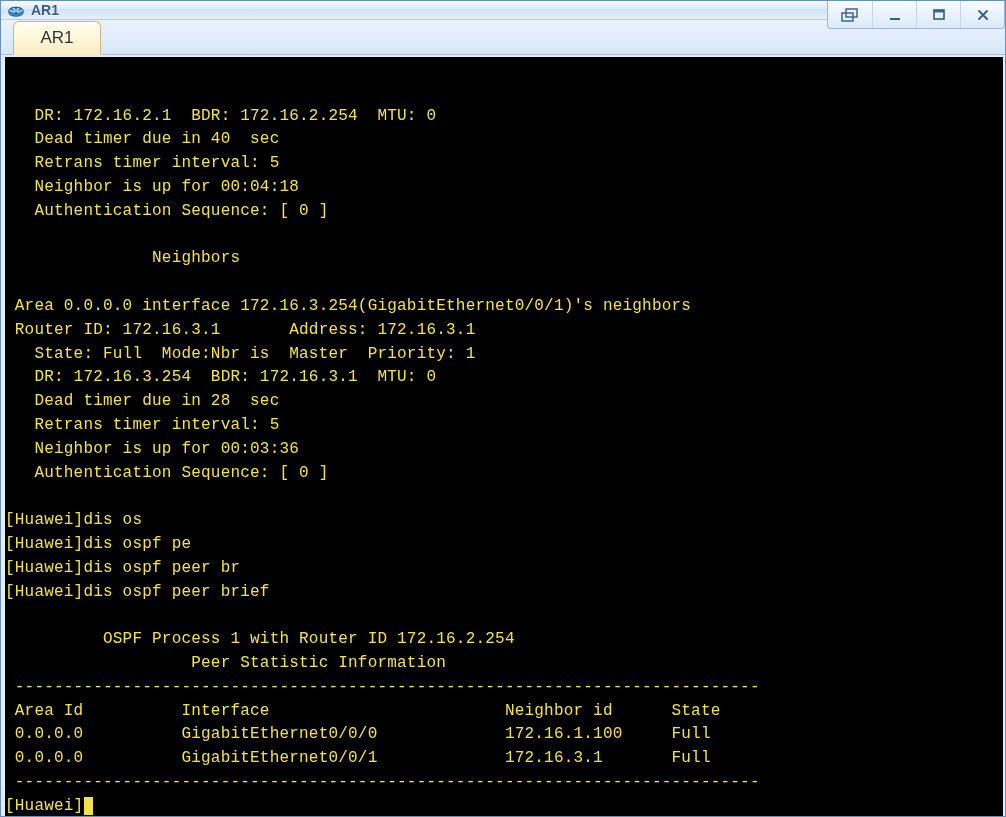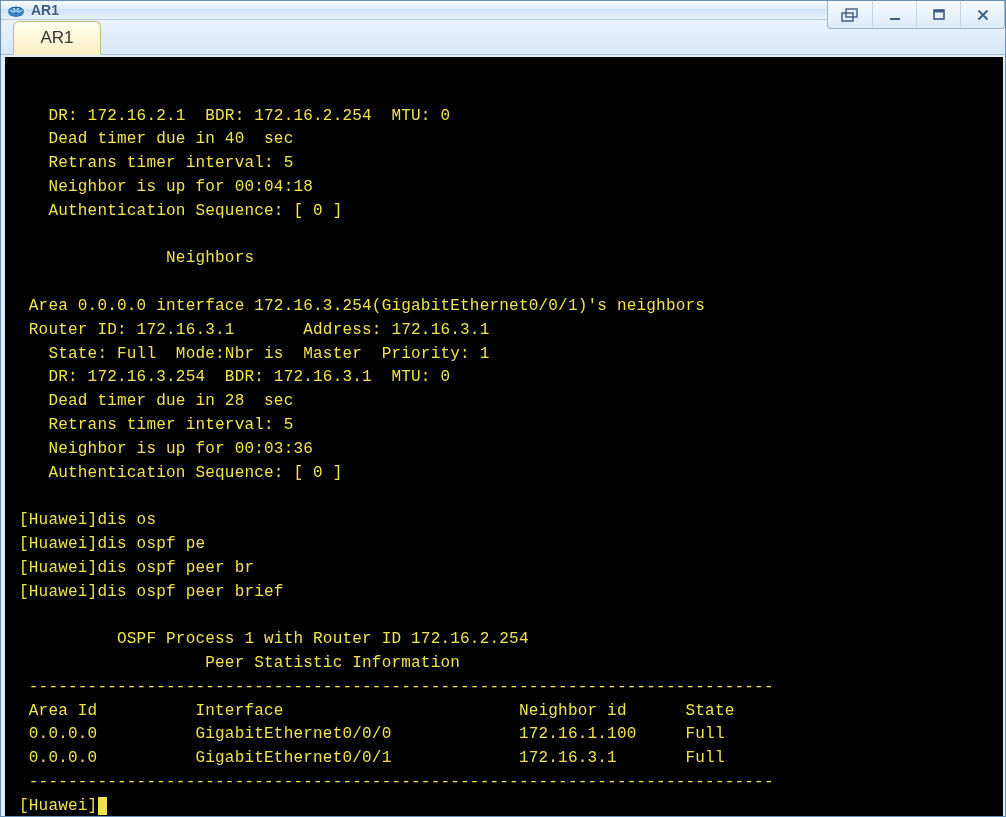--- a/index.html
+++ b/index.html
@@ -94,21 +94,21 @@
       font-family: "Consolas","Courier New",monospace;
       font-size: 16px;
       line-height: 23.8px;
       letter-spacing: 0.2px;
       white-space: pre;
       overflow-y: auto;
       overflow-x: hidden;
       padding: 0 0 0 0;
       position: relative;
     }
-    .terminal-content { padding: 0 4px 0 14px; font-family: Liberation Mono, monospace; }
+    .terminal-content { padding: 0 4px 0 0; font-family: Liberation Mono, monospace; }
     
     .terminal::-webkit-scrollbar { width: 18px; }
     .terminal::-webkit-scrollbar-track { background: #eef3f8; border-left:1px solid #cbd7e4; }
     .terminal::-webkit-scrollbar-thumb { background: linear-gradient(to right,#d7e4f1,#bcd0e6); border:1px solid #9fb6ce; border-radius:3px; }
     .cursor {
       display: inline-block;
       width: 9px; height: 18px;
       background: #f1e24a;
       vertical-align: text-bottom;
       margin-left: 1px;

